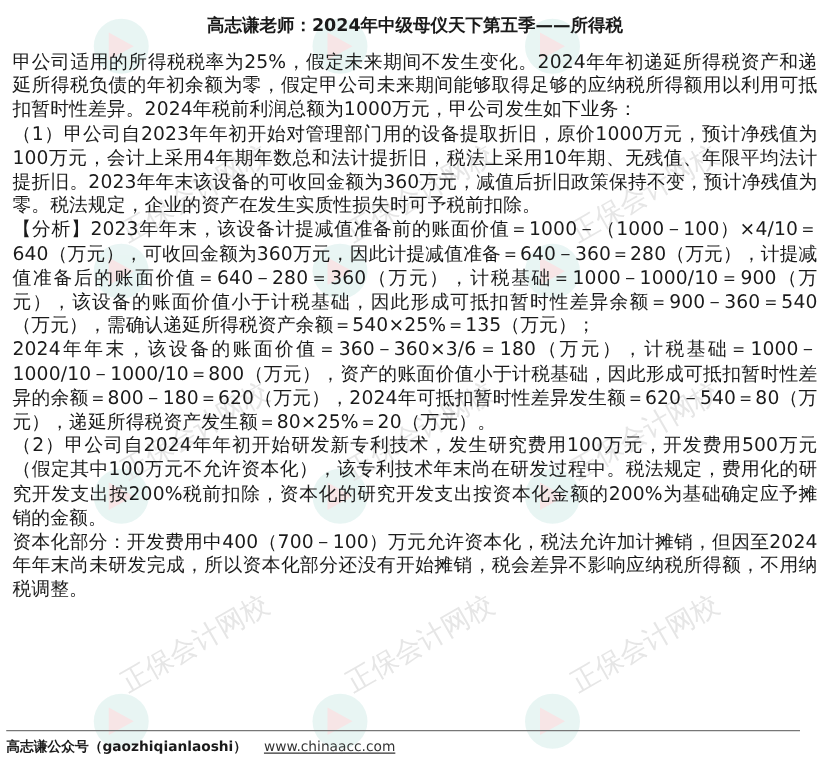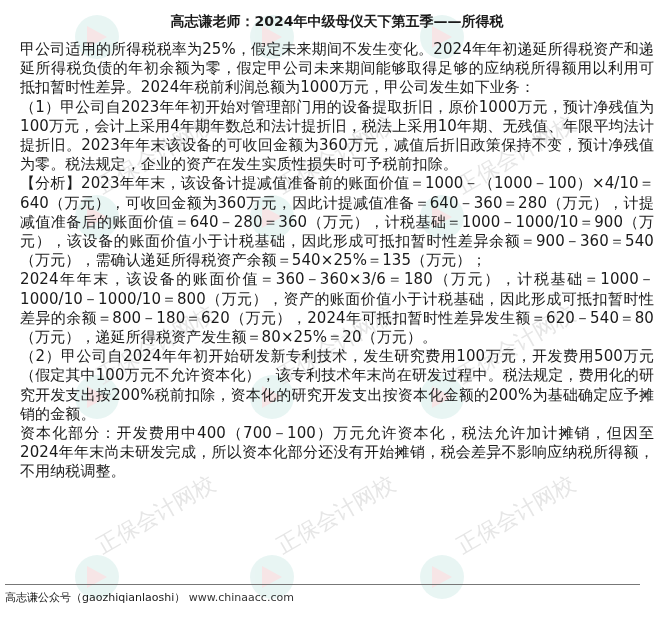--- a/index.html
+++ b/index.html
@@ -6,29 +6,29 @@
   body { width:659px; height:617px; overflow:hidden; position:relative;
          font-family:"DejaVu Sans", "Liberation Sans", sans-serif; color:#1a1a1a; }
   .watermarks { position:absolute; inset:0; pointer-events:none; z-index:0; }
   .wm-logo { position:absolute; width:44px; height:44px; border-radius:50%;
              background:#e3f3f1; opacity:.8; }
   .wm-logo::after { content:""; position:absolute; left:12px; top:11px; width:0; height:0;
              border-top:11px solid transparent; border-bottom:11px solid transparent;
              border-left:20px solid #f6dfe0; }
   .wm-text { position:absolute; color:#e6e6e6; font-size:22px; transform:rotate(-30deg);
              white-space:nowrap; }
-  .page { position:relative; z-index:1; padding:0 5px 0 20px; }
+  .page { position:relative; z-index:1; padding:0 5px 0 10px; }
   .title { text-align:center; font-weight:bold; font-size:14px; padding-top:12px;
            height:28px; line-height:18px; }
   .para { font-size:15px; line-height:19.2px; margin:0; letter-spacing:.1px;
           text-align:justify; }
   .hr { position:absolute; left:5px; width:635px; top:584px; height:1px; background:#777; }
   .footer { position:absolute; left:5px; top:590px; font-size:11px; line-height:16px; }
-  .footer .acct { font-weight:normal; }
-  .footer .link { color:#333; }
+  .footer .acct { font-weight:bold; }
+  .footer .link { color:#333; text-decoration:underline; margin-left:10px; }
 </style>
 </head>
 <body>
 
 <div class="watermarks">
   <div class="wm-logo" style="left:75px;top:15px;"></div>
   <div class="wm-logo" style="left:250px;top:15px;"></div>
   <div class="wm-logo" style="left:420px;top:15px;"></div>
   <div class="wm-logo" style="left:75px;top:195px;"></div>
   <div class="wm-logo" style="left:250px;top:195px;"></div>

